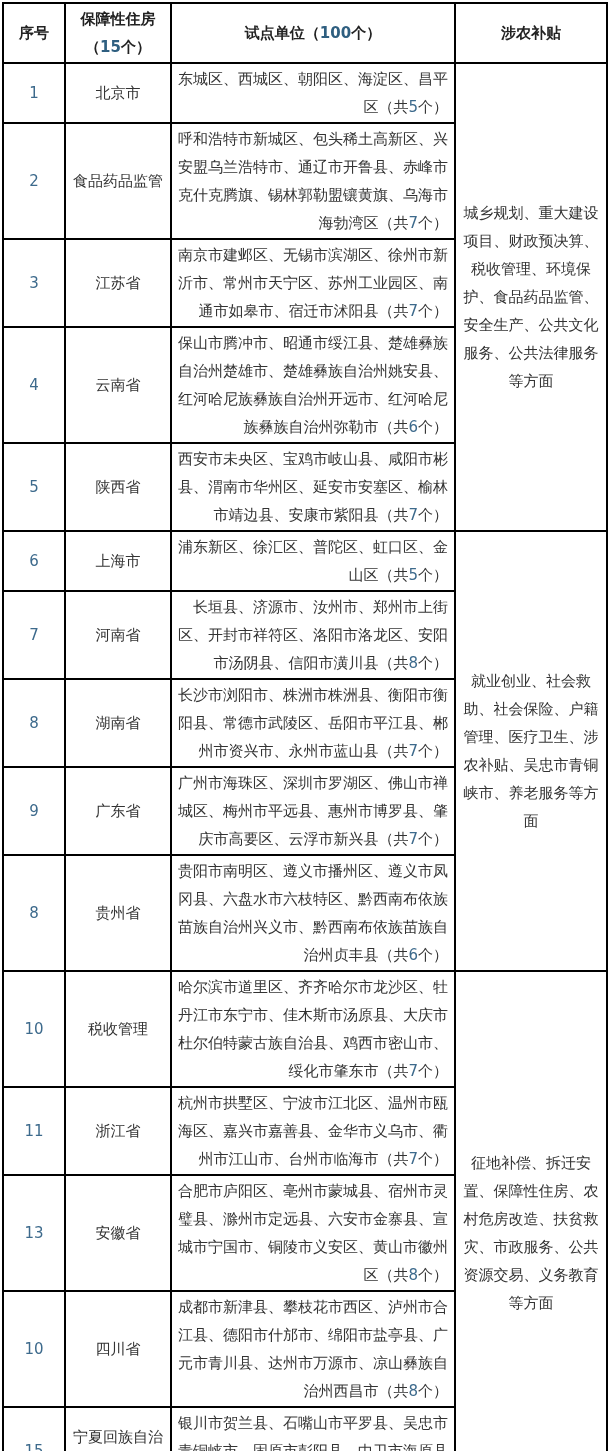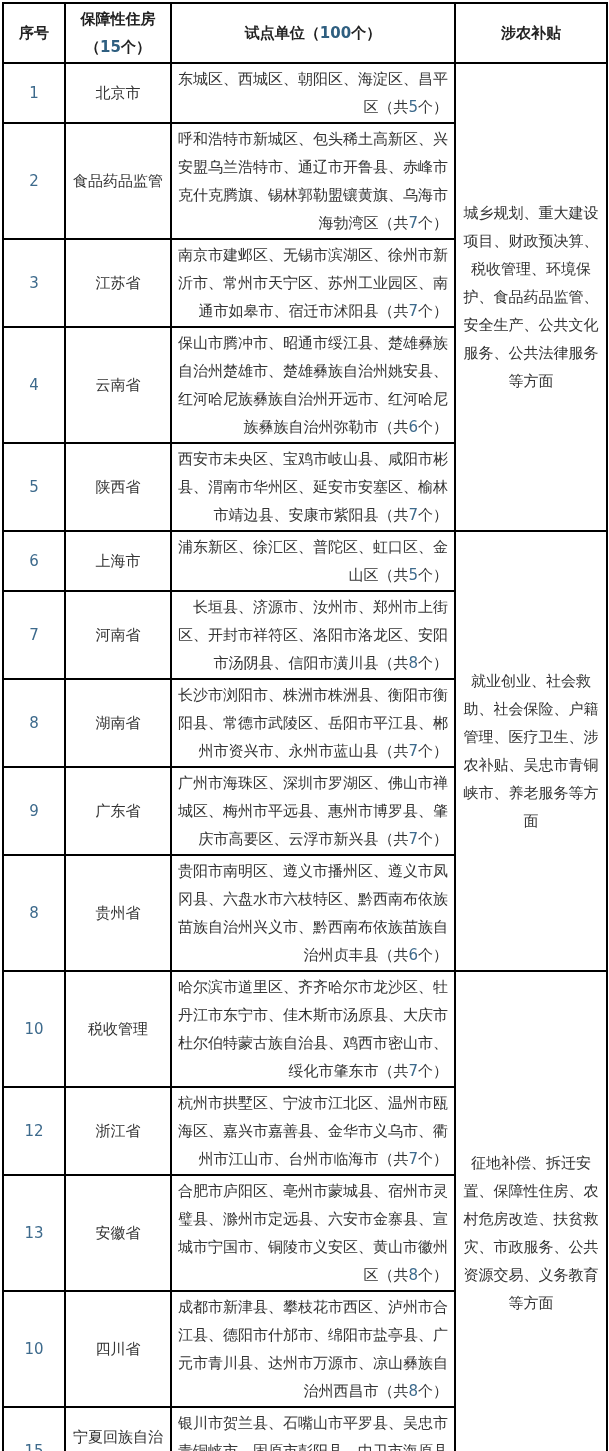--- a/index.html
+++ b/index.html
@@ -127,21 +127,21 @@
       <td class="c-units">贵阳市南明区、遵义市播州区、遵义市凤冈县、六盘水市六枝特区、黔西南布依族苗族自治州兴义市、黔西南布依族苗族自治州贞丰县（共<span class="num">6</span>个）</td>
     </tr>
 
     <tr style="height:112px">
       <td class="c-no"><span class="num">10</span></td>
       <td class="c-prov">税收管理</td>
       <td class="c-units">哈尔滨市道里区、齐齐哈尔市龙沙区、牡丹江市东宁市、佳木斯市汤原县、大庆市杜尔伯特蒙古族自治县、鸡西市密山市、绥化市肇东市（共<span class="num">7</span>个）</td>
       <td class="c-content" rowspan="5">征地补偿、拆迁安置、保障性住房、农村危房改造、扶贫救灾、市政服务、公共资源交易、义务教育等方面</td>
     </tr>
     <tr style="height:85px">
-      <td class="c-no"><span class="num">12</span></td>
+      <td class="c-no"><span class="num">11</span></td>
       <td class="c-prov">浙江省</td>
       <td class="c-units">杭州市拱墅区、宁波市江北区、温州市瓯海区、嘉兴市嘉善县、金华市义乌市、衢州市江山市、台州市临海市（共<span class="num">7</span>个）</td>
     </tr>
     <tr style="height:108px">
       <td class="c-no"><span class="num">13</span></td>
       <td class="c-prov">安徽省</td>
       <td class="c-units">合肥市庐阳区、亳州市蒙城县、宿州市灵璧县、滁州市定远县、六安市金寨县、宣城市宁国市、铜陵市义安区、黄山市徽州区（共<span class="num">8</span>个）</td>
     </tr>
     <tr style="height:112px">
       <td class="c-no"><span class="num">10</span></td>

